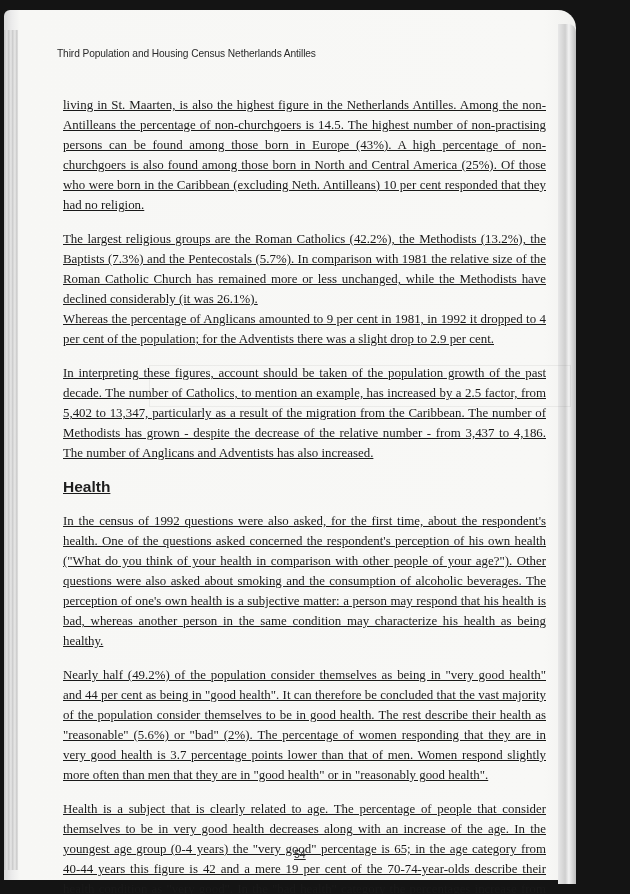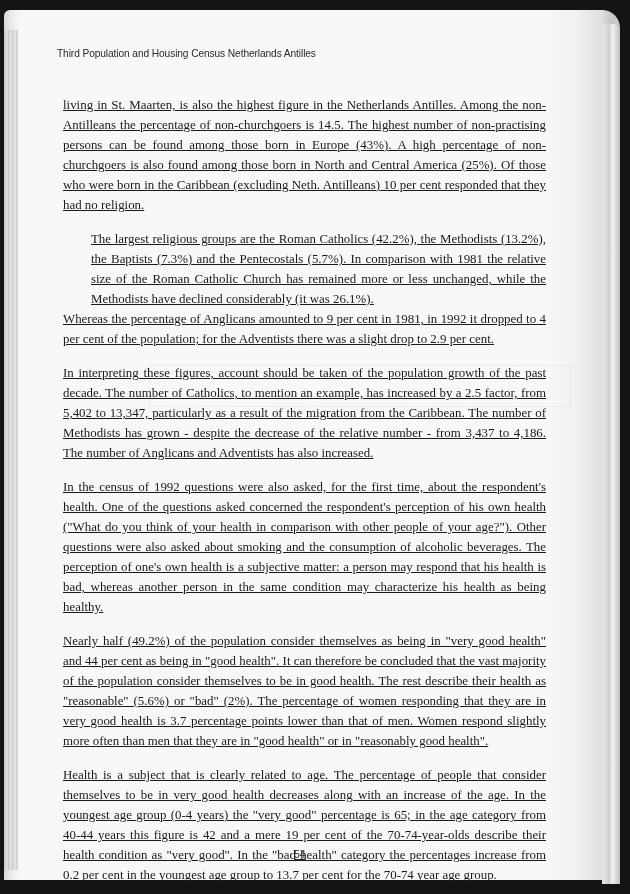--- a/index.html
+++ b/index.html
@@ -14,21 +14,21 @@
       position: relative;
       width: 630px;
       height: 894px;
       background: #141414;
       overflow: hidden;
     }
     .page {
       position: absolute;
       left: 4px;
       top: 10px;
-      width: 616px;
+      width: 572px;
       height: 870px;
       background: linear-gradient(to right, #d9d9d9 0px, #ececec 8px, #f7f7f5 16px, #f8f8f6 540px, #f0f0ee 575px, #dedede 598px, #c8c8c8 606px);
       border-top-left-radius: 6px;
       border-top-right-radius: 18px;
       border-bottom-right-radius: 10px;
     }
     .spine-lines {
       position: absolute;
       left: 0;
       top: 20px;
@@ -63,21 +63,21 @@
       font-family: "Liberation Serif", serif;
       font-size: 12.9px;
       line-height: 20px;
       color: #1a1a1a;
       text-decoration: underline;
     }
     .para {
       margin: 0 0 14px 0;
       text-align: justify;
     }
-    .para.tight { margin-bottom: 0; margin-left: 28px; }
+    .para.tight { margin-bottom: 0; }
     .section-heading {
       font-family: "Liberation Sans", sans-serif;
       font-weight: bold;
       font-size: 15.5px;
       color: #1e1e1e;
       margin: 4px 0 14px 0;
     }
     .page-number {
       position: absolute;
       left: 290px;
@@ -107,20 +107,21 @@
     <div class="bleed"></div>
 
     <div class="running-head">Third Population and Housing Census Netherlands Antilles</div>
 
     <div class="body">
       <p class="para">living in St. Maarten, is also the highest figure in the Netherlands Antilles. Among the non-Antilleans the percentage of non-churchgoers is 14.5. The highest number of non-practising persons can be found among those born in Europe (43%). A high percentage of non-churchgoers is also found among those born in North and Central America (25%). Of those who were born in the Caribbean (excluding Neth. Antilleans) 10 per cent responded that they had no religion.</p>
       <p class="para tight">The largest religious groups are the Roman Catholics (42.2%), the Methodists (13.2%), the Baptists (7.3%) and the Pentecostals (5.7%). In comparison with 1981 the relative size of the Roman Catholic Church has remained more or less unchanged, while the Methodists have declined considerably (it was 26.1%).</p>
       <p class="para">Whereas the percentage of Anglicans amounted to 9 per cent in 1981, in 1992 it dropped to 4 per cent of the population; for the Adventists there was a slight drop to 2.9 per cent.</p>
       <p class="para">In interpreting these figures, account should be taken of the population growth of the past decade. The number of Catholics, to mention an example, has increased by a 2.5 factor, from 5,402 to 13,347, particularly as a result of the migration from the Caribbean. The number of Methodists has grown - despite the decrease of the relative number - from 3,437 to 4,186. The number of Anglicans and Adventists has also increased.</p>
 
+      <div class="section-heading">Health</div>
 
       <p class="para">In the census of 1992 questions were also asked, for the first time, about the respondent's health. One of the questions asked concerned the respondent's perception of his own health ("What do you think of your health in comparison with other people of your age?"). Other questions were also asked about smoking and the consumption of alcoholic beverages. The perception of one's own health is a subjective matter: a person may respond that his health is bad, whereas another person in the same condition may characterize his health as being healthy.</p>
       <p class="para">Nearly half (49.2%) of the population consider themselves as being in "very good health" and 44 per cent as being in "good health". It can therefore be concluded that the vast majority of the population consider themselves to be in good health. The rest describe their health as "reasonable" (5.6%) or "bad" (2%). The percentage of women responding that they are in very good health is 3.7 percentage points lower than that of men. Women respond slightly more often than men that they are in "good health" or in "reasonably good health".</p>
       <p class="para">Health is a subject that is clearly related to age. The percentage of people that consider themselves to be in very good health decreases along with an increase of the age. In the youngest age group (0-4 years) the "very good" percentage is 65; in the age category from 40-44 years this figure is 42 and a mere 19 per cent of the 70-74-year-olds describe their health condition as "very good". In the "bad health" category the percentages increase from 0.2 per cent in the youngest age group to 13.7 per cent for the 70-74 year age group.</p>
     </div>
 
     <div class="page-number">54</div>
   </div>
 </div>
 

